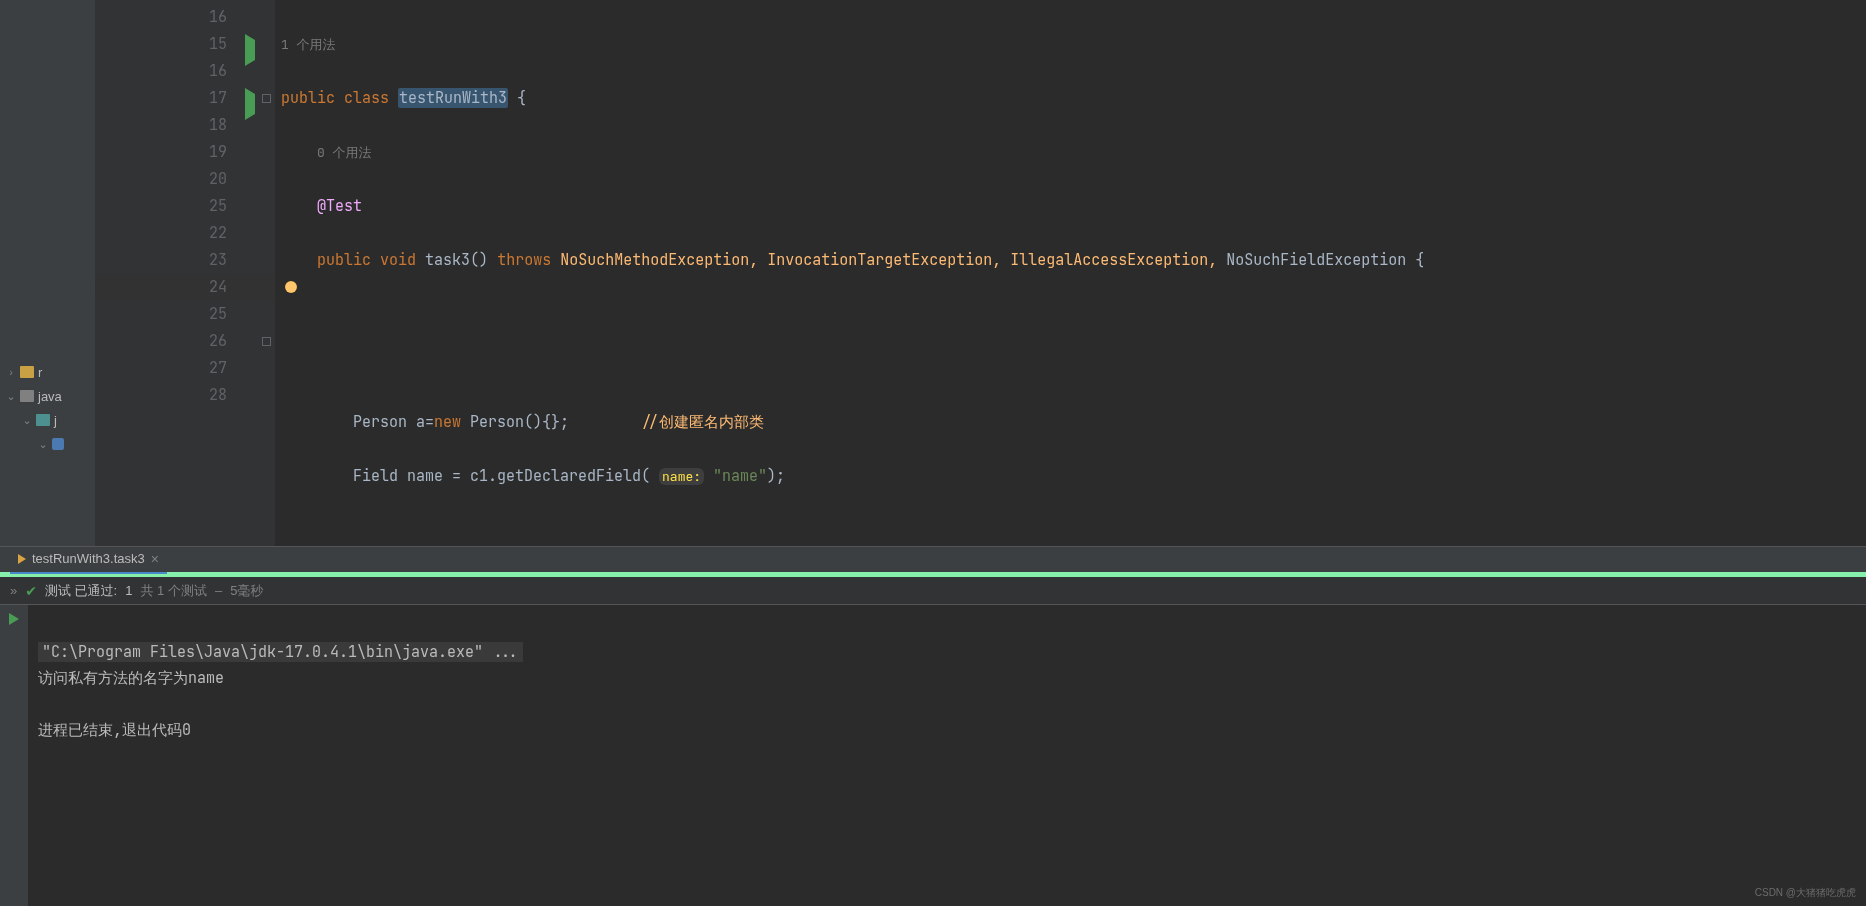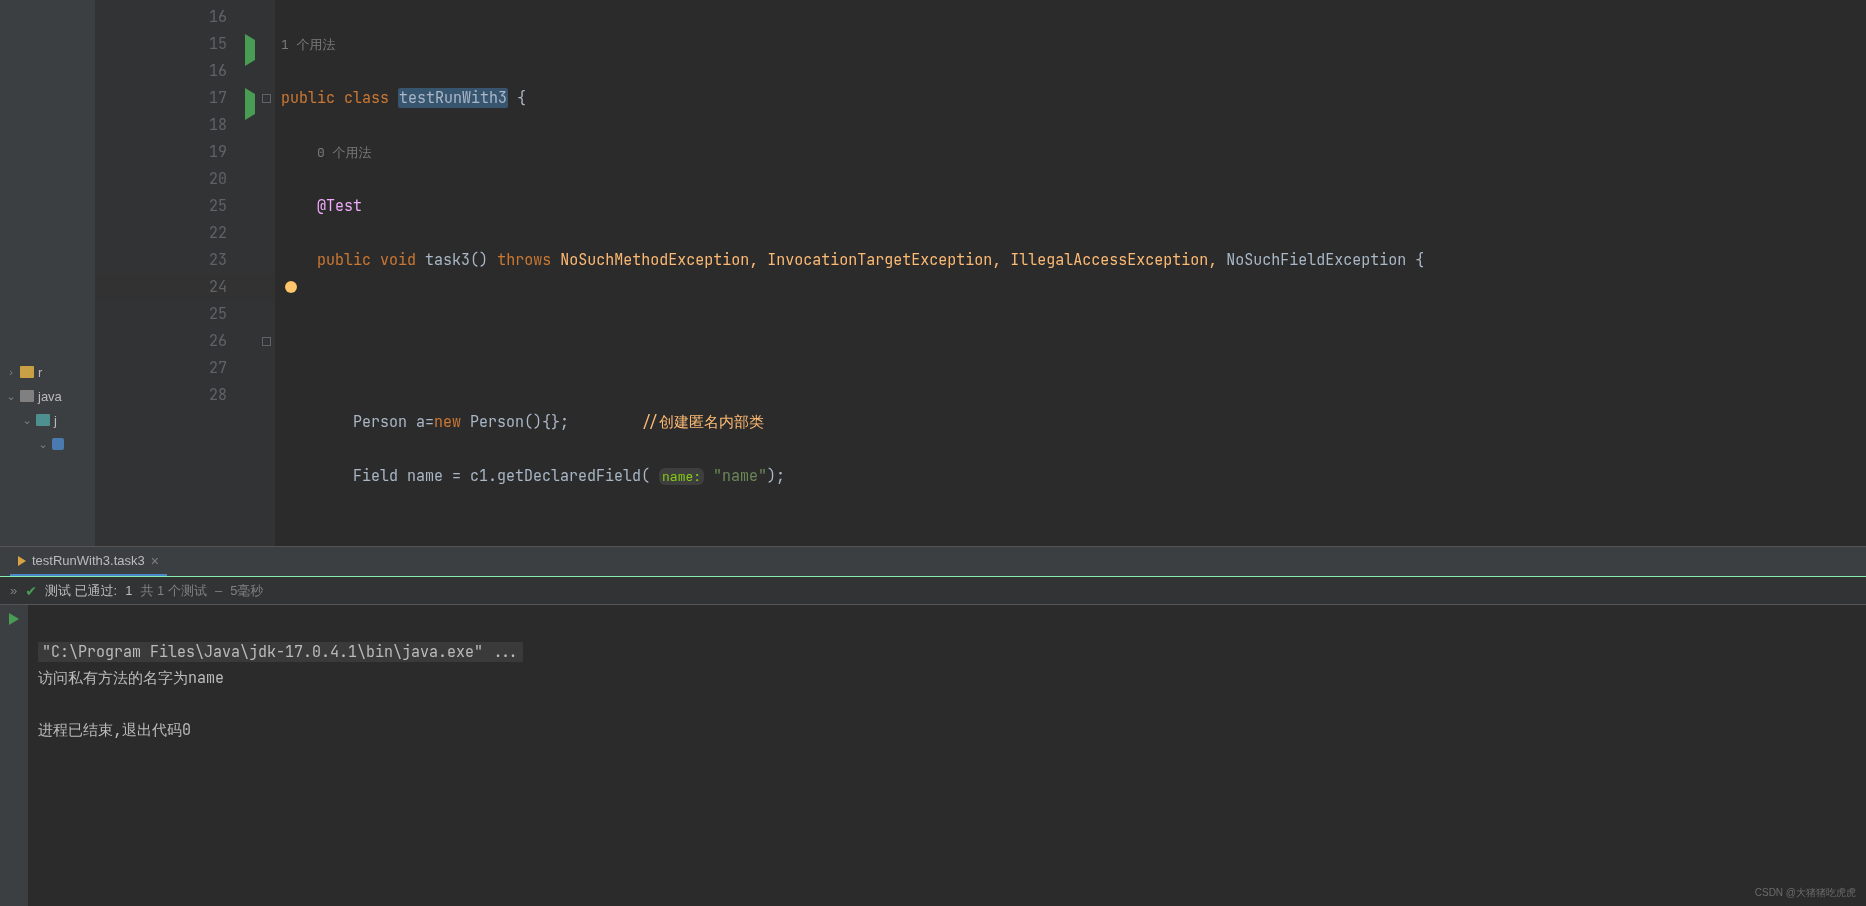--- a/index.html
+++ b/index.html
@@ -62,26 +62,26 @@
     line-height:27px; overflow:hidden;
   }
   .code .ln { height:27px; }
   .usage-hint { color:#787878; font-size:13px; }
   .kw   { color:#cc7832; }
   .anno { color:#f0abfc; }
   .ident-hl { background:#385570; border-radius:2px; padding:0 1px; }
   .kw-hl { background:#515b44; border-radius:2px; padding:0 1px; color:#cc7832;}
   .str  { color:#6a8759; }
   .cmt  { color:#fdba74; }
-  .param-hint { color:#84cc16; background:#3e3e3e; border-radius:6px; padding:0 3px; font-size:13px; }
+  .param-hint { color:#fde047; background:#3e3e3e; border-radius:6px; padding:0 3px; font-size:13px; }
 
   
   .run-panel { height:360px; background:#2b2b2b; display:flex; flex-direction:column; border-top:1px solid #555; }
   .run-tabs {
-    height:30px; background:#3c3f41; border-bottom:1px solid #86efac;
+    height:30px; background:#3c3f41; border-bottom:5px solid #86efac;
     display:flex; align-items:center; padding-left:10px; gap:6px;
     font-family:"Segoe UI",Arial,sans-serif; font-size:13px; color:#bbbbbb;
   }
   .tab-label { display:flex; align-items:center; gap:6px; padding:5px 8px; border-bottom:2px solid #4a88c7;}
   .tab-label .tri { width:0;height:0;border-style:solid;border-width:5px 0 5px 8px;border-color:transparent transparent transparent #d9a343;}
   .tab-close { color:#808080; font-size:14px; cursor:pointer; }
   .status-bar {
     height:28px; display:flex; align-items:center; padding-left:10px; gap:8px;
     color:#bbbbbb; font-family:"Segoe UI",Arial,sans-serif; font-size:13px;
     background:#313335; border-bottom:1px solid #555;

